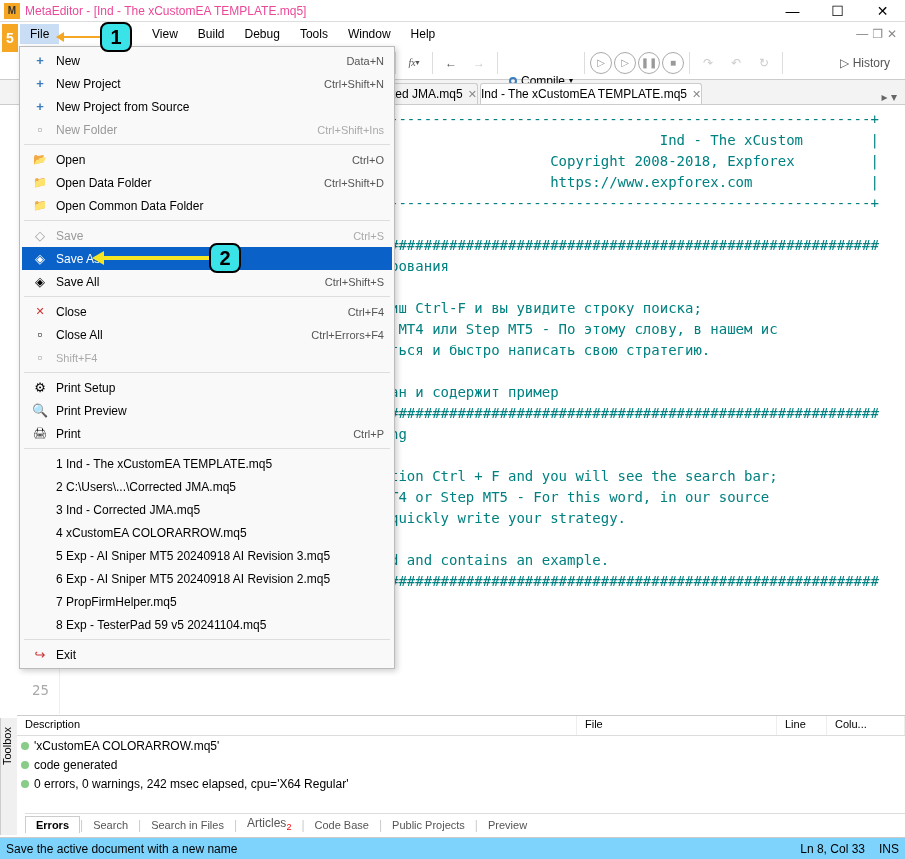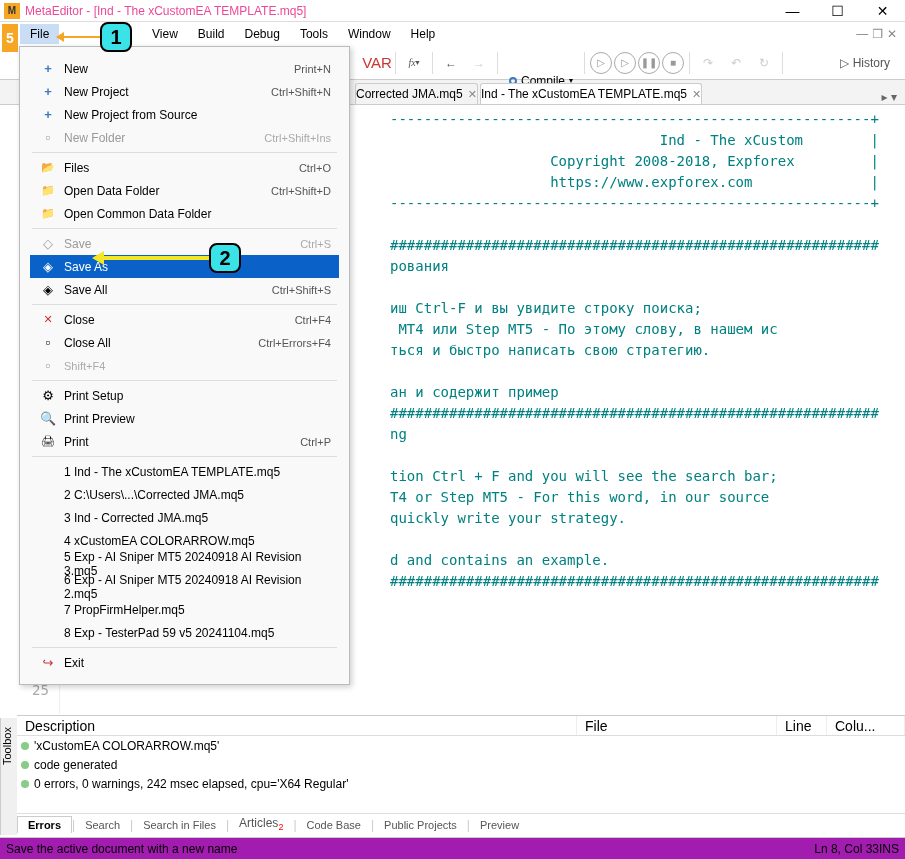--- a/index.html
+++ b/index.html
@@ -20,21 +20,21 @@
 
 .toolbar { height: 34px; display: flex; align-items: center; border-bottom: 1px solid #ccc; padding-left: 22px; gap: 2px; }
 .toolbar-sep { width: 1px; height: 22px; background: #ddd; margin: 0 3px; }
 .tb-btn { width: 26px; height: 26px; display: flex; align-items: center; justify-content: center; color: #555; border: 1px solid transparent; border-radius: 2px; }
 .tb-btn.text { width: auto; padding: 0 8px; }
 .tb-icon-fx { font-style: italic; font-family: serif; font-size: 10px; }
 .compile-btn { display: flex; align-items: center; gap: 4px; padding: 2px 6px; margin-top: 36px; }
 .compile-icon { width: 8px; height: 8px; border: 2px solid #3a7cbd; border-radius: 50%; display: inline-block; }
 .circle-btn { width: 22px; height: 22px; border: 1.5px solid #aaa; border-radius: 50%; display: flex; align-items: center; justify-content: center; font-size: 10px; color: #999; }
 
-.file-menu { position: absolute; left: 19px; top: 46px; width: 331px; background: #f9f9f9; border: 1px solid #bbb; box-shadow: 2px 2px 6px rgba(0,0,0,0.2); z-index: 100; padding: 10px; }
+.file-menu { position: absolute; left: 19px; top: 46px; width: 376px; background: #f9f9f9; border: 1px solid #bbb; box-shadow: 2px 2px 6px rgba(0,0,0,0.2); z-index: 100; padding: 2px; }
 .fm-item { display: flex; align-items: center; height: 23px; padding: 0 8px; cursor: pointer; }
 .fm-item.disabled { color: #9a9a9a; }
 .fm-item.selected { background: #0a62c9; color: #fff; }
 .fm-icon { width: 20px; display: flex; align-items: center; justify-content: center; margin-right: 6px; font-size: 13px; }
 .fm-label { flex: 1; }
 .fm-shortcut { color: #555; font-size: 11px; }
 .fm-item.disabled .fm-shortcut { color: #aaa; }
 .fm-sep { height: 1px; background: #ddd; margin: 3px 2px; }
 
 .annotation { position: absolute; z-index: 200; }
@@ -51,31 +51,31 @@
 .tabs-arrow { margin-left: auto; padding: 0 8px; color: #666; }
 
 .editor { position: absolute; left: 20px; top: 109px; right: 0; bottom: 145px; display: flex; overflow: hidden; }
 .gutter { width: 40px; background: #fff; border-right: 1px solid #eee; }
 .code-area { flex: 1; font-family: 'Consolas', monospace; font-size: 14px; line-height: 21px; padding-left: 10px; white-space: pre; color: #008080; overflow: hidden; }
 
 .toolbox-tab { position: absolute; left: 0; top: 718px; bottom: 24px; width: 17px; background: #f0f0f0; border-right: 1px solid #ccc; writing-mode: vertical-rl; text-align: center; font-size: 11px; padding-top: 60px; transform: rotate(180deg); }
 
 .errors-panel { position: absolute; left: 17px; right: 0; bottom: 24px; height: 120px; border-top: 1px solid #ccc; background: #fff; }
 .err-header { display: flex; height: 20px; border-bottom: 1px solid #ddd; background: #fff; }
-.err-col { padding: 2px 8px; border-right: 1px solid #eee; font-size: 14px; }
+.err-col { padding: 2px 8px; border-right: 1px solid #eee; font-size: 11px; }
 .err-row { display: flex; align-items: center; height: 19px; padding-left: 4px; font-size: 11px; }
 .err-bullet { width: 8px; height: 8px; background: #8c8; border-radius: 50%; margin-right: 5px; }
-.err-tabs { position: absolute; bottom: 0; left: 0; right: 0; height: 22px; display: flex; align-items: center; border-top: 1px solid #ddd; }
+.err-tabs { position: absolute; bottom: 0; left: 8px; right: 0; height: 22px; display: flex; align-items: center; border-top: 1px solid #ddd; }
 .err-tab { padding: 2px 10px; font-size: 11px; color: #555; }
 .err-tab.active { font-weight: bold; color: #000; border: 1px solid #ccc; border-bottom: none; background: #fff; }
 .err-tab-sep { color: #ccc; }
 .badge-red { color: red; font-size: 9px; vertical-align: sub; }
 
-.statusbar { position: absolute; bottom: 0; left: 0; right: 0; height: 22px; background: #a21caf; border-top: 1px solid #ccc; display: flex; align-items: center; padding: 0 6px; font-size: 11px; }
-.status-right { margin-left: auto; display: flex; }
+.statusbar { position: absolute; bottom: 0; left: 0; right: 0; height: 22px; background: #7dd3fc; border-top: 1px solid #ccc; display: flex; align-items: center; padding: 0 6px; font-size: 11px; }
+.status-right { margin-left: auto; display: flex; gap: 14px; }
 
 .icon-new::before { content: '+'; color: #3a7cbd; font-weight: bold; }
 .icon-folder::before { content: '📁'; font-size: 11px; }
 .icon-folder-open::before { content: '📂'; font-size: 11px; }
 .icon-close::before { content: '✕'; color: #c33; font-size: 11px; }
 .icon-print::before { content: '🖨'; font-size: 11px; filter: grayscale(1); }
 .icon-exit::before { content: '↪'; color: #c33; }
 </style>
 </head>
 <body>
@@ -151,40 +151,40 @@
     <span>Ind - The xCustomEA TEMPLATE.mq5</span>
       <span class="tab-close">✕</span>
   </div>
   <div class="tabs-arrow">▸ ▾</div>
 </div>
 
 <div class="file-menu">
   <div class="fm-item">
       <span class="fm-icon icon-new"></span>
       <span class="fm-label">New</span>
-      <span class="fm-shortcut">Print+N</span>
+      <span class="fm-shortcut">Data+N</span>
     </div>
   <div class="fm-item">
       <span class="fm-icon icon-new"></span>
       <span class="fm-label">New Project</span>
       <span class="fm-shortcut">Ctrl+Shift+N</span>
     </div>
   <div class="fm-item">
       <span class="fm-icon icon-new"></span>
       <span class="fm-label">New Project from Source</span>
     </div>
   <div class="fm-item disabled">
       <span class="fm-icon">▫</span>
       <span class="fm-label">New Folder</span>
       <span class="fm-shortcut">Ctrl+Shift+Ins</span>
     </div>
   <div class="fm-sep"></div>
   <div class="fm-item">
       <span class="fm-icon icon-folder-open"></span>
-      <span class="fm-label">Files</span>
+      <span class="fm-label">Open</span>
       <span class="fm-shortcut">Ctrl+O</span>
     </div>
   <div class="fm-item">
       <span class="fm-icon icon-folder"></span>
       <span class="fm-label">Open Data Folder</span>
       <span class="fm-shortcut">Ctrl+Shift+D</span>
     </div>
   <div class="fm-item">
       <span class="fm-icon icon-folder"></span>
       <span class="fm-label">Open Common Data Folder</span>

